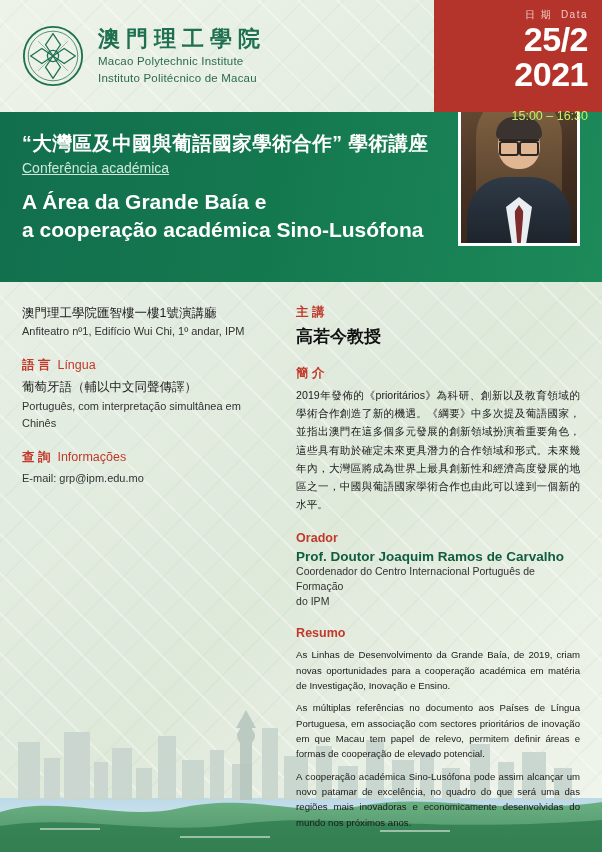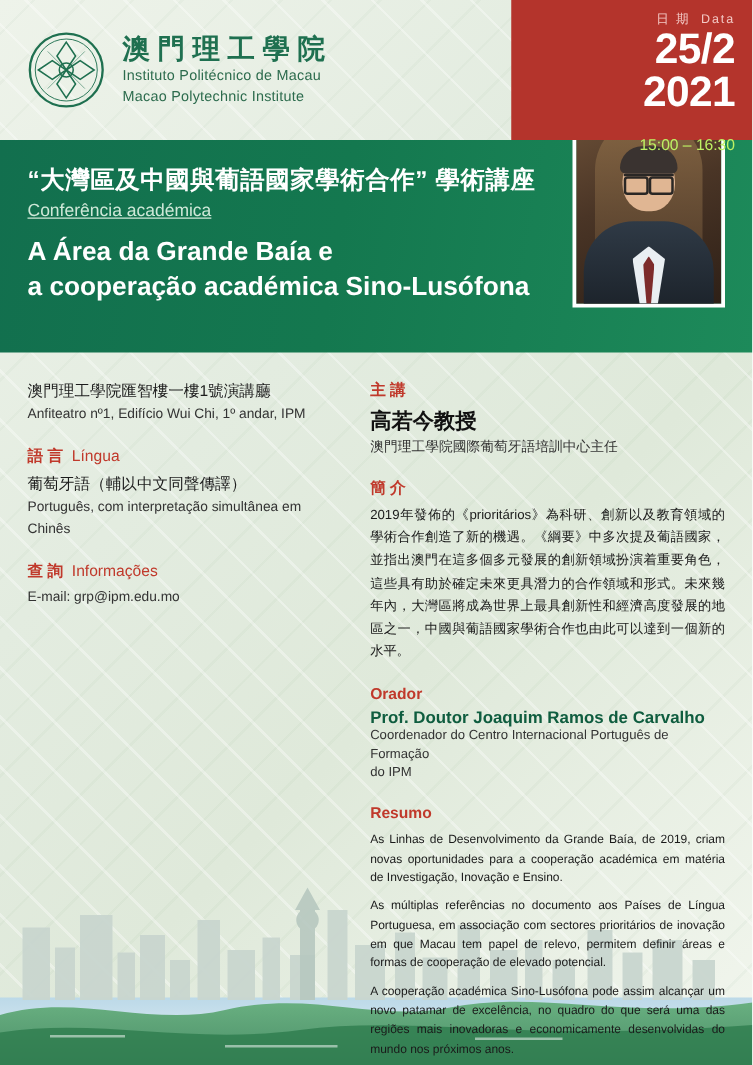--- a/index.html
+++ b/index.html
@@ -37,21 +37,21 @@
   .logo-mark { width: 62px; height: 62px; flex: 0 0 62px; }
   .logo-text { margin-left: 14px; color: #1d6b4f; }
   .logo-cn {
     font-size: 22px; letter-spacing: 6px; font-weight: 700; color: #1f7050;
     line-height: 1.25;
   }
   .logo-pt { font-size: 11.5px; color: #2c6b4d; line-height: 1.5; letter-spacing: .2px; }
 
   .date-box {
     position: absolute; top: 0; right: 0;
-    width: 193px; height: 112px;
+    width: 168px; height: 112px;
     background: #b4342c;
     color: #fff;
     padding: 8px 14px 6px 14px;
     text-align: right;
   }
   .date-label { font-size: 10px; letter-spacing: 1.5px; color: #f3c9c5; }
   .date-big { font-size: 34px; font-weight: 700; line-height: 1.02; letter-spacing: -0.5px; }
   .date-time { font-size: 12.5px; margin-top: 18px; color: #bef264; }
 
   
@@ -180,22 +180,22 @@
         <g stroke="#1f7050" stroke-width="1" fill="none" opacity=".7">
           <path d="M26 26 L44 44"></path>
             <path d="M74 26 L56 44"></path>
           <path d="M26 74 L44 56"></path>
             <path d="M74 74 L56 56"></path>
         </g>
       </svg>
     </div>
     <div class="logo-text">
       <div class="logo-cn">澳門理工學院</div>
+      <div class="logo-pt">Macao Polytechnic Institute</div>
       <div class="logo-pt">Instituto Politécnico de Macau</div>
-      <div class="logo-pt">Macao Polytechnic Institute</div>
     </div>
 
     <div class="date-box">
       <div class="date-label">
         <span>日 期</span>
         &nbsp;<span>Data</span>
       </div>
       <div class="date-big">25/2</div>
       <div class="date-big">2021</div>
       <div class="date-time">15:00 – 16:30</div>
@@ -247,21 +247,20 @@
         <div class="line-pt">E-mail: grp@ipm.edu.mo</div>
       </div>
 
     </div>
 
     <div class="col-right">
 
       <div class="sec">
         <div class="sec-head">主 講</div>
         <div class="speaker-name-cn">高若今教授</div>
-        <div class="speaker-role-cn">澳門理工學院國際葡萄牙語培訓中心主任</div>
       </div>
 
       <div class="sec">
         <div class="sec-head">簡 介</div>
         <div class="abstract-cn">2019年發佈的《prioritários》為科研、創新以及教育領域的學術合作創造了新的機遇。《綱要》中多次提及葡語國家，並指出澳門在這多個多元發展的創新領域扮演着重要角色，這些具有助於確定未來更具潛力的合作領域和形式。未來幾年內，大灣區將成為世界上最具創新性和經濟高度發展的地區之一，中國與葡語國家學術合作也由此可以達到一個新的水平。</div>
       </div>
 
       <div class="sec">
         <div class="sec-head">Orador</div>
         <div class="orador-name">Prof. Doutor Joaquim Ramos de Carvalho</div>

